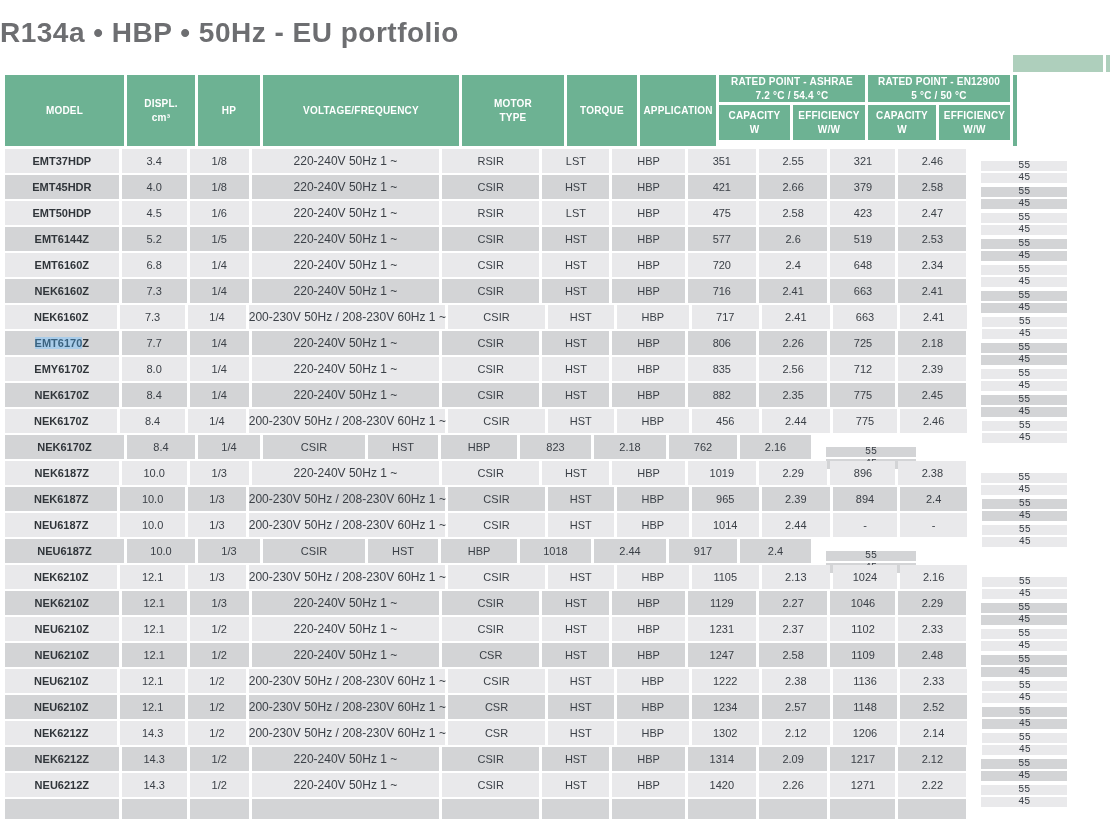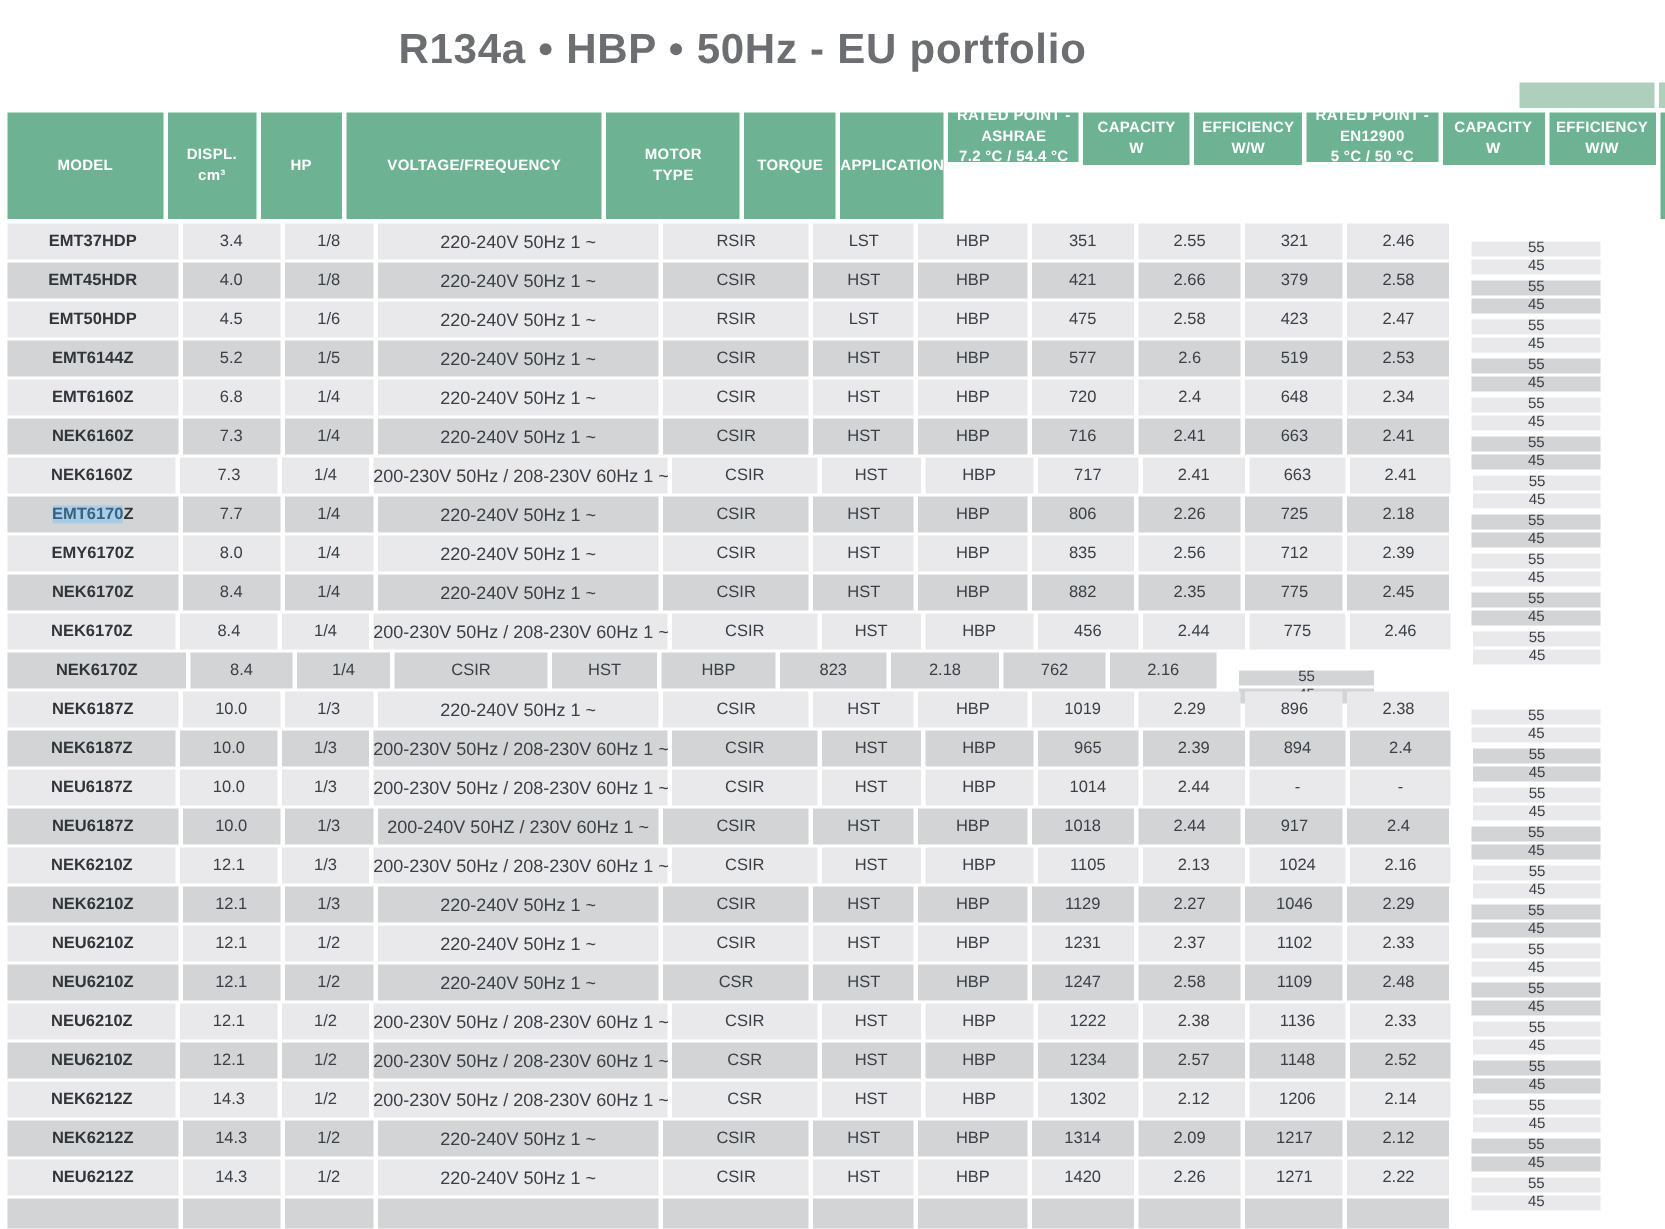--- a/index.html
+++ b/index.html
@@ -3,38 +3,38 @@
 <meta charset="utf-8">
 <style>
   html,body { margin:0; padding:0; }
   body {
     width:1110px; height:819px; overflow:hidden; background:#ffffff;
     font-family:"Liberation Sans", sans-serif;
     -webkit-font-smoothing:antialiased;
   }
   .title {
     margin:16px 0 0 0; width:990px; height:34px;
-    text-align:center; font-size:28px; font-weight:bold;
+    text-align:left; font-size:28px; font-weight:bold;
     color:#6d6e71; letter-spacing:0.5px; line-height:34px;
   }
   
   .preheader { display:flex; gap:3px; margin:5px 0 3px 5px; height:17px; }
   .preheader .spacer { width:1005px; }
   .preheader .pcell { width:90px; background:#aecfbc; }
   .preheader .psliver { width:4px; background:#aecfbc; }
 
   
   .hrow { display:flex; gap:3px; margin-left:5px; height:71px; margin-bottom:3px; }
   .hcell {
     background:#6db293; color:#ffffff; font-weight:bold; font-size:10px;
     display:flex; align-items:center; justify-content:center; text-align:center;
     white-space:pre-line; line-height:1.35; letter-spacing:0.2px;
   }
   .single { height:71px; }
-  .hgroup { display:flex; flex-direction:row; gap:3px; }
+  .hgroup { display:flex; flex-direction:column; gap:3px; }
   .gtop { height:33px; }
   .gbot { display:flex; gap:3px; height:49px; }
   .gbot .hcell { height:35px; }
   .hsliver { width:4px; background:#6db293; height:71px; }
 
   
   .c-model{width:119px}.c-displ{width:68px}.c-hp{width:62px}
   .c-voltage{width:196px}.c-motor{width:102px}.c-torque{width:70px}
   .c-app{width:76px}.c-cap1{width:71px}.c-eff1{width:72px}
   .c-cap2{width:68px}.c-eff2{width:71px}.c-cond{width:90px}.c-sliver{width:4px}
@@ -44,21 +44,21 @@
   .row .cell {
     display:flex; align-items:center; justify-content:center;
     font-size:11px; color:#3b4047;
   }
   .row.light .cell { background:#e9e9eb; }
   .row.dark  .cell { background:#d3d4d6; }
   .row .cell.c-model { font-weight:bold; color:#30353a; }
   .row .cell.c-voltage { font-size:12px; white-space:nowrap; }
   .row .cell.c-cond, .row .cell.c-sliver {
     background:transparent !important; flex-direction:column; gap:2px;
-    justify-content:flex-start; padding:12px;
+    justify-content:flex-start; padding:12px;font-family:Liberation Mono, monospace;
   }
   .subcell {
     height:11px; width:100%; display:flex; align-items:center; justify-content:center;
     font-size:10px; line-height:10px; color:#3b4047;
   }
   .row.light .subcell { background:#e9e9eb; }
   .row.dark  .subcell { background:#d3d4d6; }
 
   .sel { background:#a9cce9; color:#3a627f; }
 </style>
@@ -421,21 +421,20 @@
     </div>
     <div class="cell c-sliver">
       <div class="subcell"></div>
       <div class="subcell"></div>
     </div>
   </div>
     <div class="row dark">
     <div class="cell c-model">NEU6187Z</div>
     <div class="cell c-displ">10.0</div>
     <div class="cell c-hp">1/3</div>
-    <div class="cell c-voltage">200-240V 50HZ / 230V 60Hz 1 ~</div>
     <div class="cell c-motor">CSIR</div>
     <div class="cell c-torque">HST</div>
     <div class="cell c-app">HBP</div>
     <div class="cell c-cap1">1018</div>
     <div class="cell c-eff1">2.44</div>
     <div class="cell c-cap2">917</div>
     <div class="cell c-eff2">2.4</div>
     <div class="cell c-cond">
       <div class="subcell ct-55">55</div>
       <div class="subcell ct-45">45</div>

